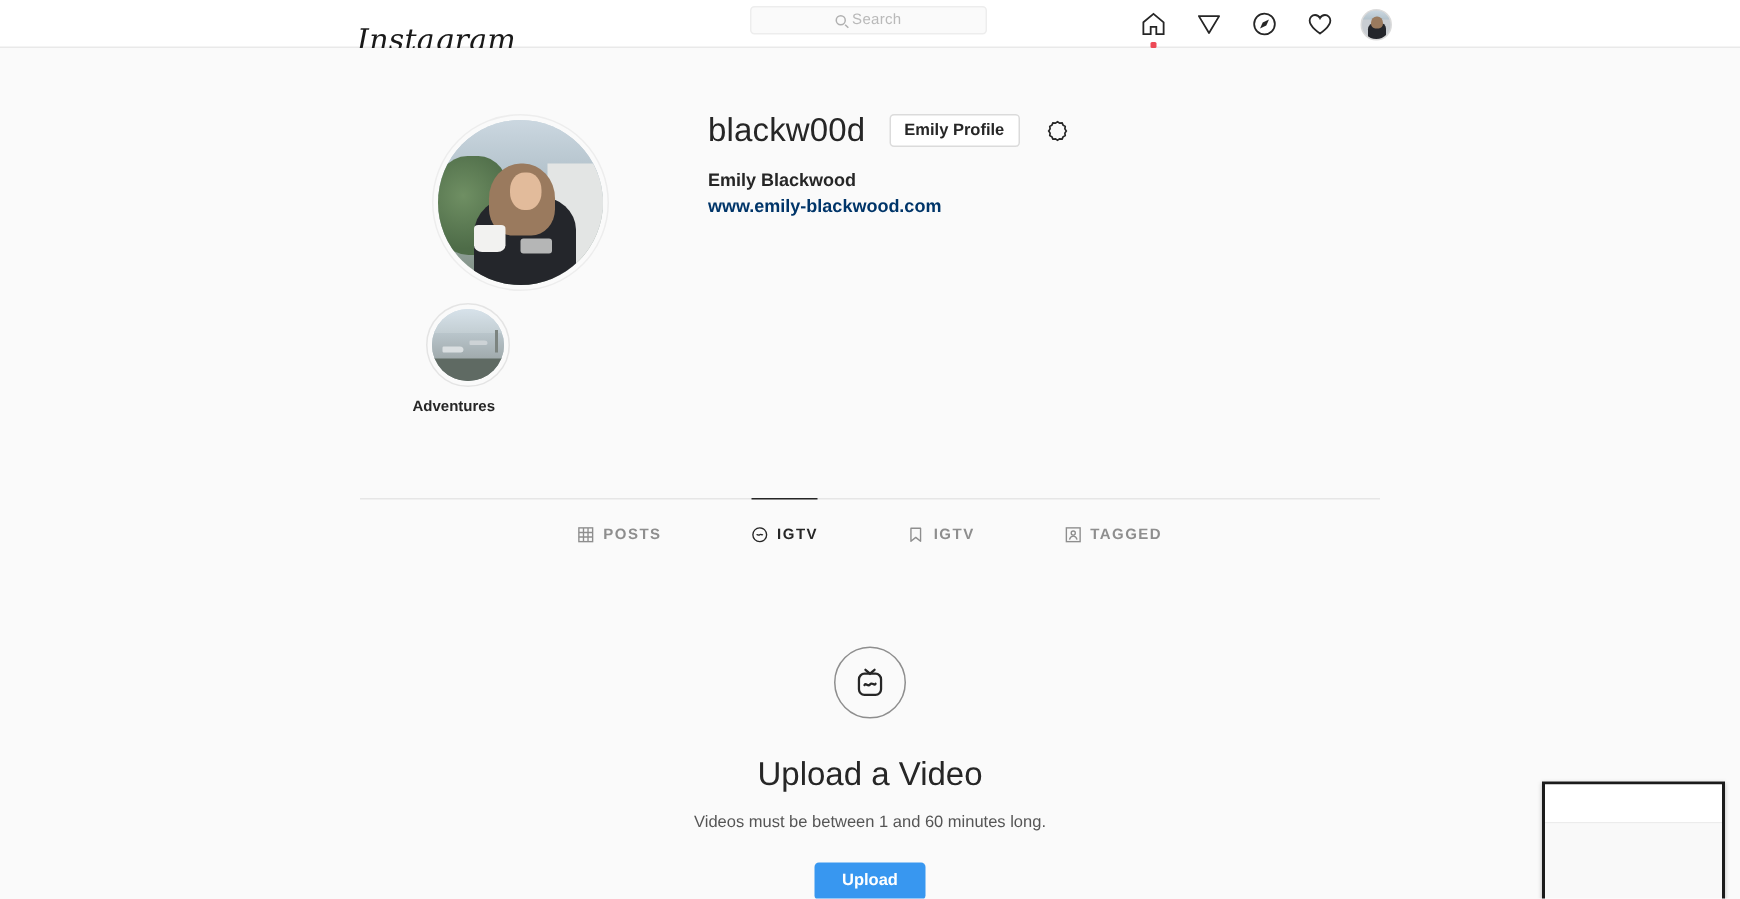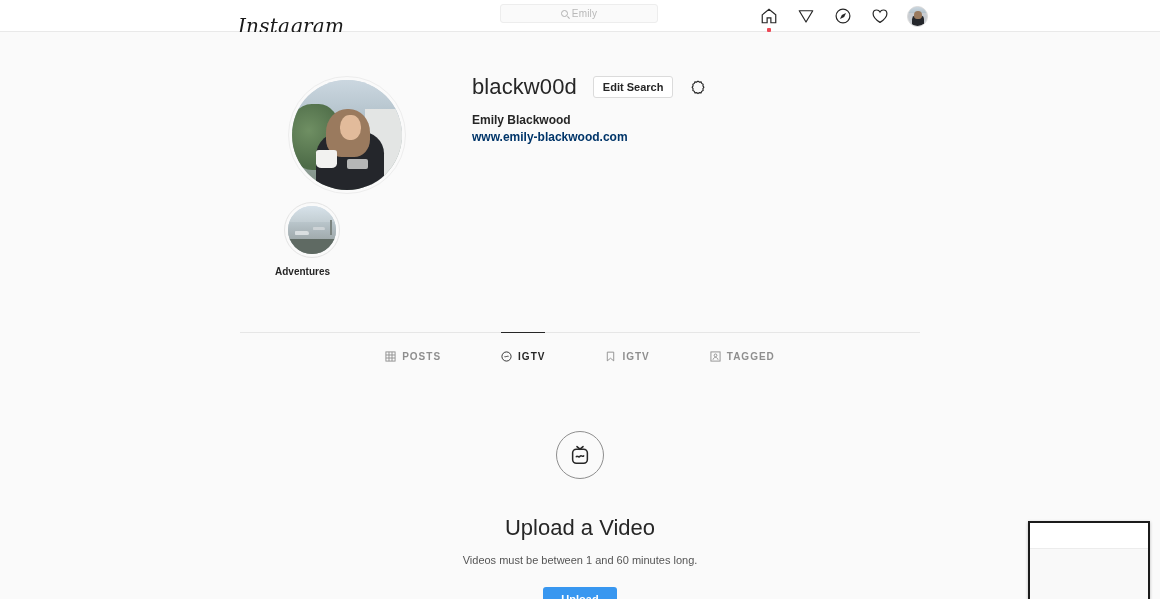--- a/index.html
+++ b/index.html
@@ -290,21 +290,21 @@
   .igtv-circle {
     width: 48px; height: 48px;
     margin: 0 auto;
     border: 1px solid #8e8e8e;
     border-radius: 50%;
     display: flex;
     align-items: center;
     justify-content: center;
   }
   .igtv-title {
-    margin-top: 36px;
+    margin-top: 24px;
     font-size: 22px;
     font-weight: 300;
     color: #262626;
     line-height: 26px;
   }
   .igtv-sub {
     margin-top: 12px;
     font-size: 11px;
     color: #555555;
     line-height: 14px;
@@ -338,21 +338,21 @@
   .fw-body { height: calc(100% - 27px); background: #f9f9f9; }
 </style>
 </head>
 <body>
 
 <div class="navbar">
   <div class="nav-logo">Instagram</div>
 
   <div class="nav-search">
     <span class="srch-glyph"></span>
-    <span class="nav-search-text">Emily</span>
+    <span class="nav-search-text">Search</span>
   </div>
 
   <div class="nav-icons">
     <div class="nav-ico">
       <svg width="18" height="18" viewBox="0 0 24 24" fill="none" stroke="#262626" stroke-width="1.6">
         <path d="M3 10.5 L12 3 L21 10.5 V21 H14.5 V14.5 H9.5 V21 H3 Z"></path>
       </svg>
       <span class="notif-dot"></span>
     </div>
 
@@ -397,21 +397,21 @@
           <span class="ph-hair"></span>
           <span class="ph-face"></span>
           <span class="ph-print"></span>
           <span class="ph-mug"></span>
         </div>
       </div>
 
       <div class="hdr-info">
         <div class="row-name">
           <span class="username">blackw00d</span>
-          <button class="edit-profile-btn">Edit Search</button>
+          <button class="edit-profile-btn">Emily Profile</button>
           <span class="gear-btn">
             <svg width="16" height="16" viewBox="0 0 24 24" fill="none" stroke="#262626" stroke-width="1.7">
               <path d="M12 3.2 L14.1 4.6 L16.6 4.3 L17.6 6.6 L19.7 7.9 L19.4 10.4 L20.8 12.5 L19.4 14.6 L19.7 17.1 L17.6 18.4 L16.6 20.7 L14.1 20.4 L12 21.8 L9.9 20.4 L7.4 20.7 L6.4 18.4 L4.3 17.1 L4.6 14.6 L3.2 12.5 L4.6 10.4 L4.3 7.9 L6.4 6.6 L7.4 4.3 L9.9 4.6 Z"></path>
             </svg>
           </span>
         </div>
 
 
         <div class="bio">
           <span class="bio-name">Emily Blackwood</span>

